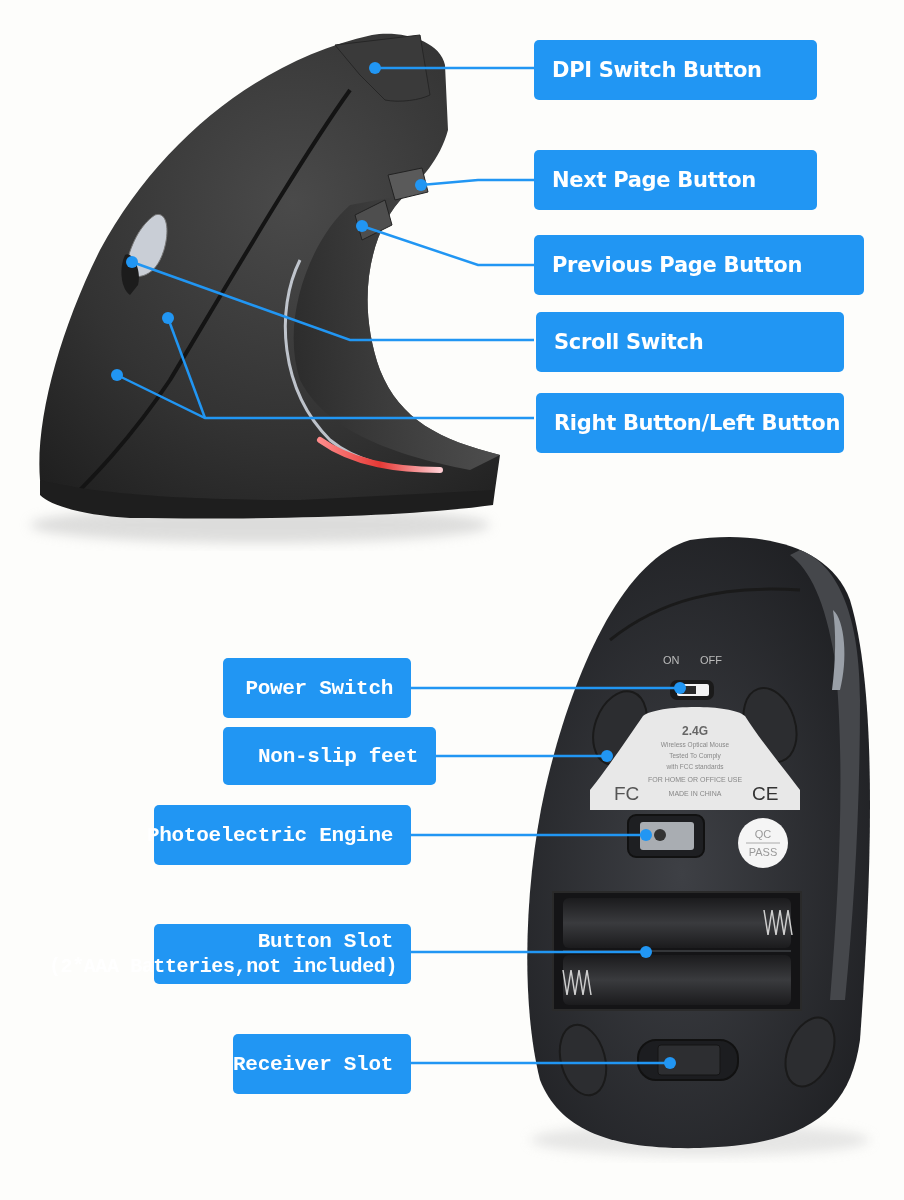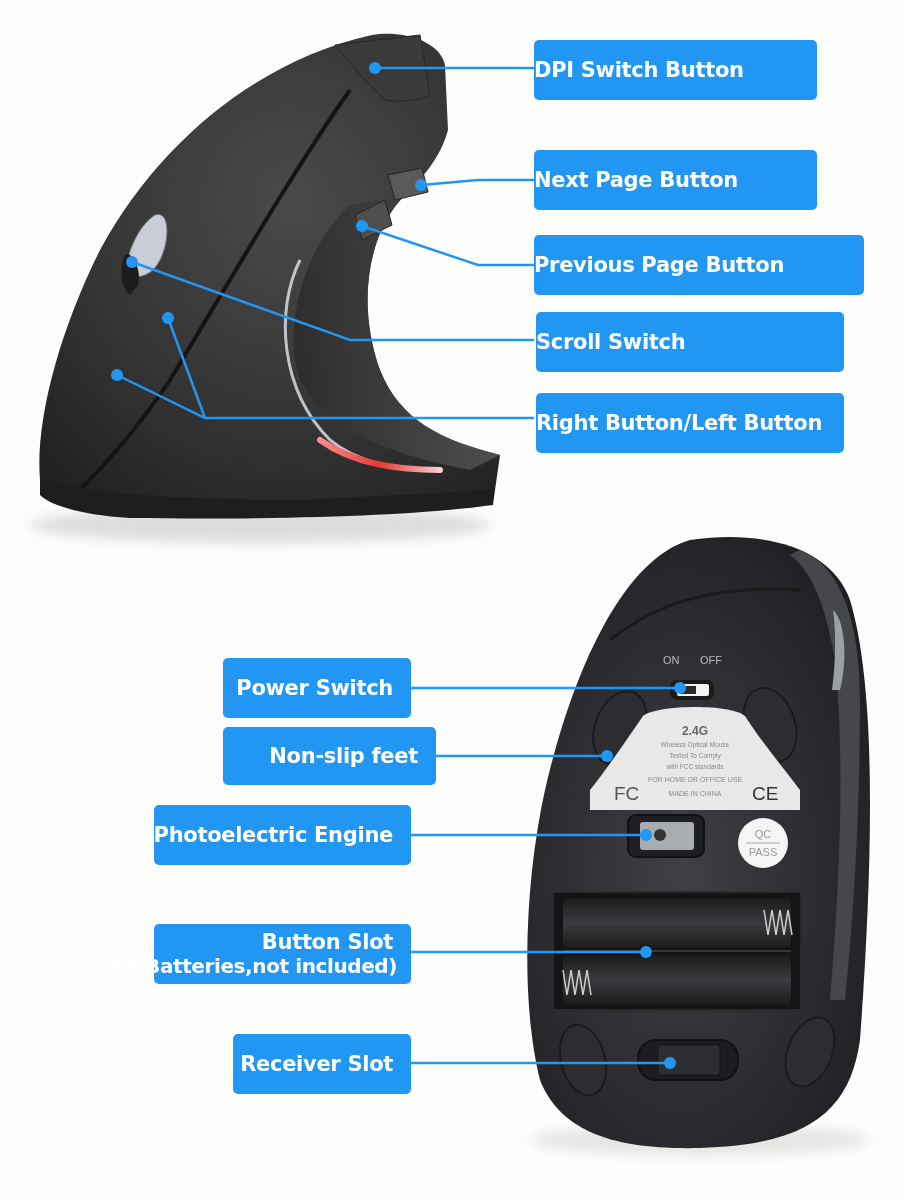--- a/index.html
+++ b/index.html
@@ -16,22 +16,22 @@
     background: #2196f3;
     color: #ffffff;
     border-radius: 5px;
     font-weight: bold;
     font-size: 21px;
     letter-spacing: -0.3px;
     display: flex; align-items: center;
     box-sizing: border-box;
     white-space: nowrap;
   }
-  .label.left { }
-  .label.right { justify-content: flex-end; padding-right: 18px; }
+  .label.left { padding-left: 18px; }
+  .label.right { justify-content: flex-end; padding-right: 18px; font-family: Liberation Mono, monospace; }
   .label.multi { flex-direction: column; align-items: flex-end; justify-content: center; line-height: 1.15; }
   .label.multi .sub { font-size: 20px; letter-spacing: -0.4px; }
   .sticker-text { font-family: "Liberation Sans", sans-serif; }
 </style>
 </head>
 <body>
 
 <div class="stage">
 
   <svg class="art" width="904" height="1200" viewBox="0 0 904 1200">

